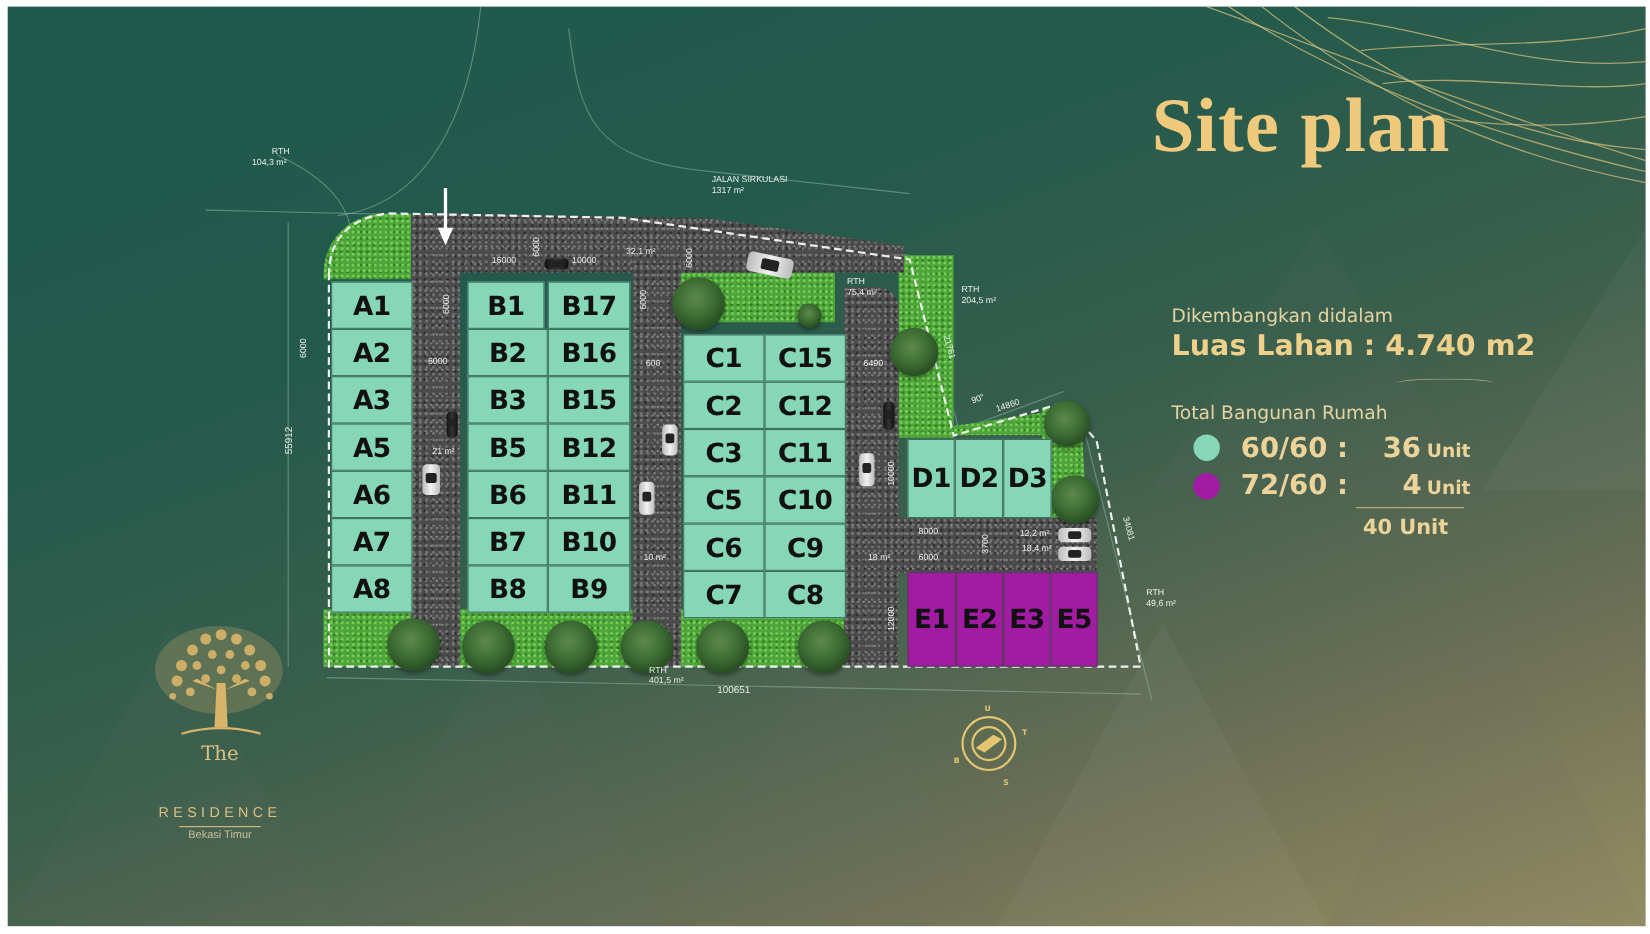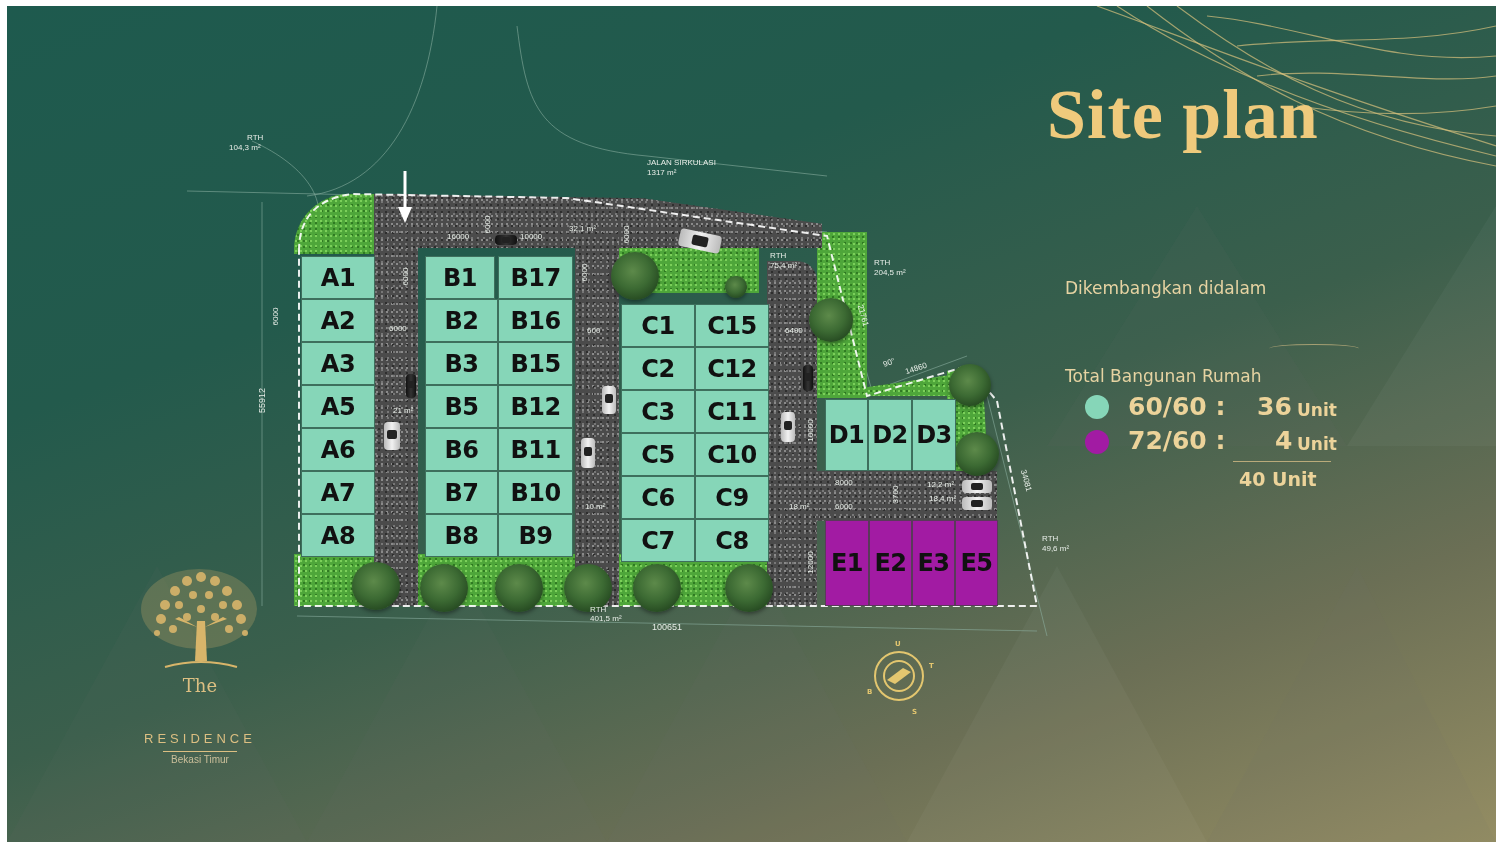--- a/index.html
+++ b/index.html
@@ -71,20 +71,21 @@
       <path d="M980,390 L1040,630"></path>
       <path d="M245,135 C300,160 330,200 300,240"></path>
       <path d="M430,0 C420,100 380,180 300,190"></path>
       <path d="M510,20 C520,100 530,140 640,150 L820,170"></path>
     </g>
   </svg>
 
   <div class="title">Site plan</div>
 
   <div class="info" style="left:1058px;top:272px;font-size:17px;color:#e6d3a2;">Dikembangkan didalam</div>
+  <div class="info" style="left:1058px;top:294px;font-size:26px;font-weight:bold;color:#efd08a;">Luas Lahan : 4.740 m2</div>
   <div style="position:absolute;left:1262px;top:338px;width:90px;height:8px;border-top:1.5px solid rgba(230,200,140,0.6);border-radius:50%;"></div>
   <div class="info" style="left:1058px;top:360px;font-size:17px;color:#e6d3a2;">Total Bangunan Rumah</div>
 
   <div style="position:absolute;left:1078px;top:386px;height:30px;">
     <span style="position:absolute;left:0;top:3px;width:24px;height:24px;border-radius:50%;background:#86d6b8;"></span>
     <span class="info" style="left:43px;top:0;font-size:25px;font-weight:bold;">60/60 :</span>
     <span class="info" style="left:172px;top:0;font-size:25px;font-weight:bold;">36</span>
     <span class="info" style="left:212px;top:8px;font-size:17px;font-weight:bold;">Unit</span>
   </div>
   <div style="position:absolute;left:1078px;top:420px;height:30px;">

